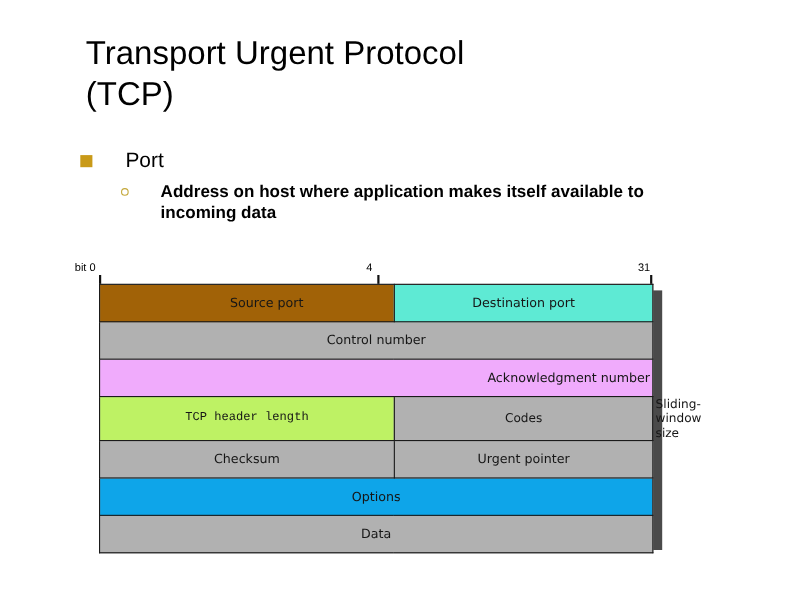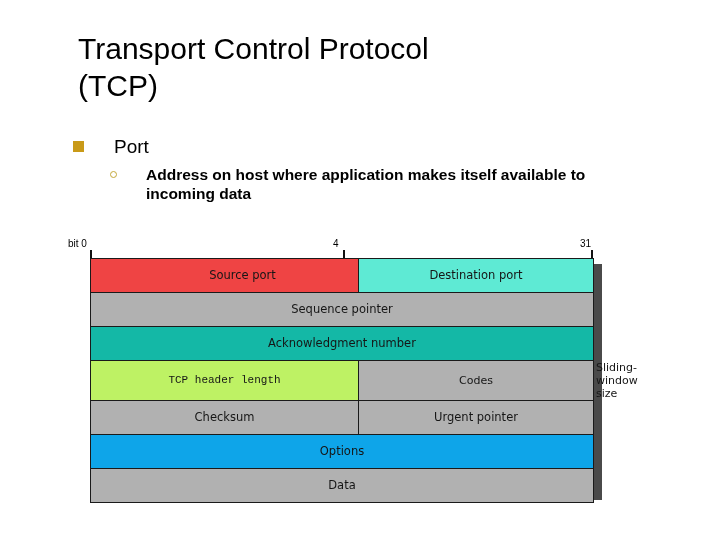--- a/index.html
+++ b/index.html
@@ -139,21 +139,21 @@
     font-family: "DejaVu Sans", sans-serif;
     line-height: 13px;
   }
   .header-table td.narrow {
     font-size: 11px;
   }
 </style>
 </head>
 <body>
 
-<div id="slide-title">Transport Control Protocol
+<div id="slide-title">Transport Urgent Protocol
 (TCP)</div>
 
 <div id="bullet-list">
 
   <div class="bullet-l1">
     <span class="marker-square" style="background: rgb(201, 154, 24);"></span>
     <span>Port</span>
   </div>
 
   <div class="bullet-l2">
@@ -173,28 +173,28 @@
 
   <div class="bit-tick t0"></div>
   <div class="bit-tick t16"></div>
   <div class="bit-tick t31"></div>
 
   <div class="diagram-shadow" style="background: rgb(74, 74, 74);"></div>
 
   <table class="header-table">
     <tbody>
         <tr>
-          <td style="width: 50%; background: #ef4444; border-color: rgb(26, 26, 26); padding-left: 38px;">Source port</td>
+          <td style="width: 50%; background: #a16207; border-color: rgb(26, 26, 26); padding-left: 38px;">Source port</td>
           <td style="width: 50%; background: #5eead4; border-color: rgb(26, 26, 26);">Destination port</td>
         </tr>
         <tr>
-          <td colspan="2" style="width: 100%; background: rgb(177, 177, 177); border-color: rgb(26, 26, 26);">Sequence pointer</td>
-        </tr>
-        <tr>
-          <td colspan="2" style="width: 100%; background: #14b8a6; border-color: rgb(26, 26, 26);">Acknowledgment number</td>
+          <td colspan="2" style="width: 100%; background: rgb(177, 177, 177); border-color: rgb(26, 26, 26);">Control number</td>
+        </tr>
+        <tr>
+          <td colspan="2" style="width: 100%; background: #f0abfc; border-color: rgb(26, 26, 26); text-align: right;">Acknowledgment number</td>
         </tr>
         <tr>
           <td class="narrow" style="width: 16%; background: #bef264; border-color: rgb(26, 26, 26); font-family: Liberation Mono, monospace;">TCP header length</td>
           <td class="narrow" style="width: 34%; background: rgb(177, 177, 177); border-color: rgb(26, 26, 26);">Codes</td>
           <td class="narrow" style="width: 50%; background: rgb(177, 177, 177); border-color: rgb(26, 26, 26);">Sliding-window size</td>
         </tr>
         <tr>
           <td style="width: 50%; background: rgb(177, 177, 177); border-color: rgb(26, 26, 26); margin-top: 20px;">Checksum</td>
           <td style="width: 50%; background: rgb(177, 177, 177); border-color: rgb(26, 26, 26);">Urgent pointer</td>
         </tr>

